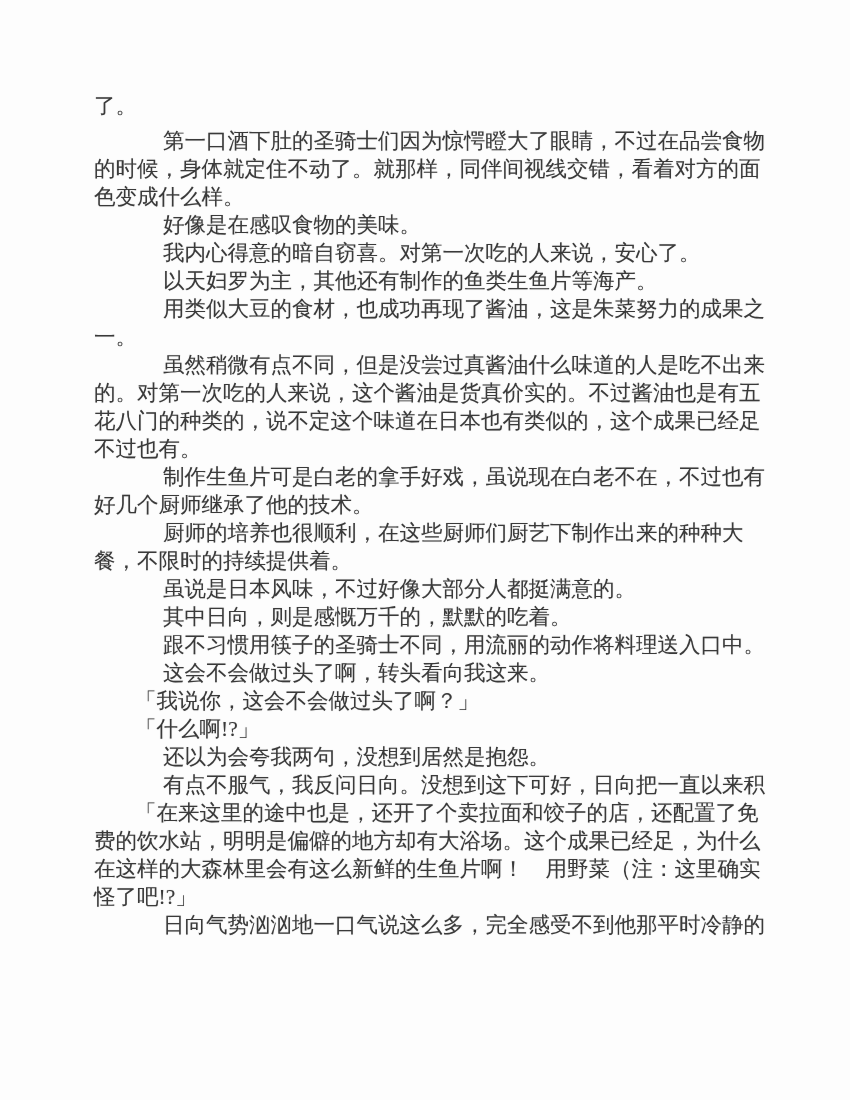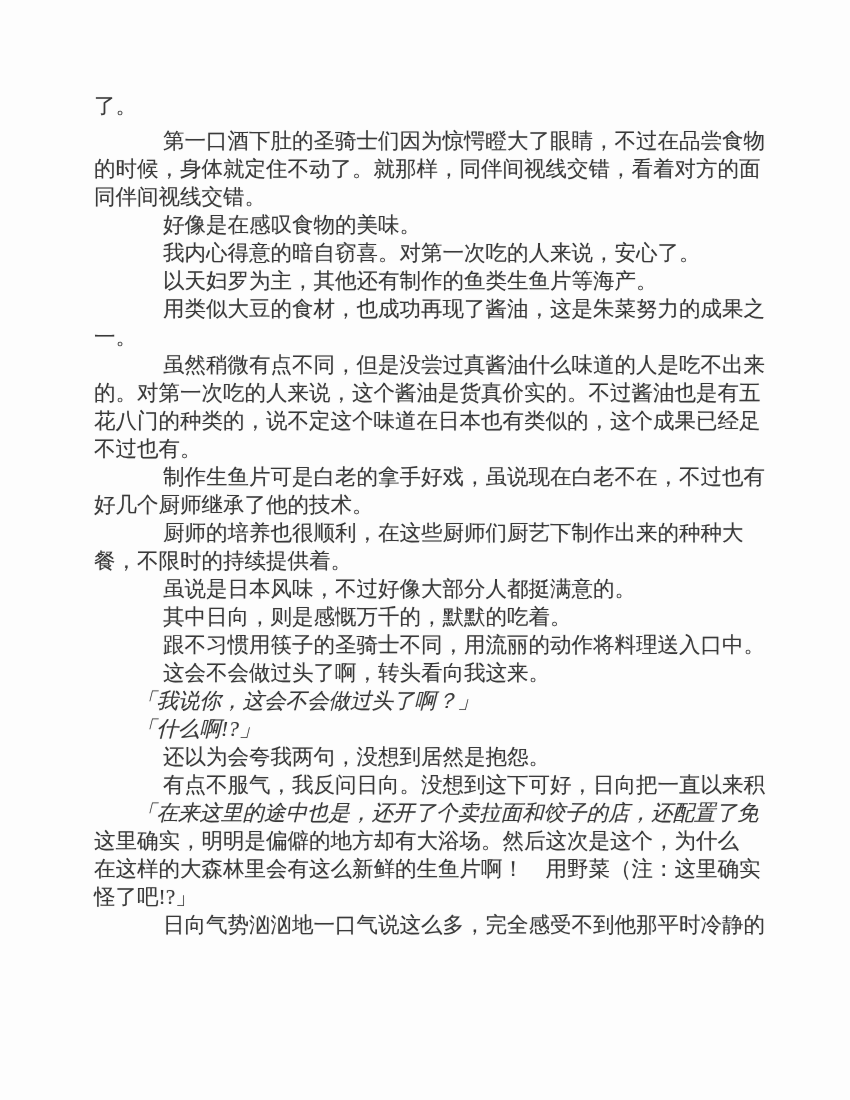--- a/index.html
+++ b/index.html
@@ -25,33 +25,33 @@
     font-size: 21.5px;
     line-height: 28px;
     color: #3a3a3a;
     text-shadow: 0 0 1px rgba(80, 80, 80, 0.35);
   }
   .line {
     white-space: pre;   
     height: 28px;
   }
   .line.para  { padding-left: 69px; }  
-  .line.quote { padding-left: 41px; font-style: italic; }  
+  .line.quote { padding-left: 41px; }  
   .line.none  { padding-left: 0; }
   .line.gap   { margin-bottom: 7px; }  
 </style>
 </head>
 <body>
 
 <div class="page">
   <div id="text-block" class="text-block">
       <div class="line none gap">了。</div>
       <div class="line para">第一口酒下肚的圣骑士们因为惊愕瞪大了眼睛，不过在品尝食物</div>
       <div class="line none">的时候，身体就定住不动了。就那样，同伴间视线交错，看着对方的面</div>
-      <div class="line none">同伴间视线交错。</div>
+      <div class="line none">色变成什么样。</div>
       <div class="line para">好像是在感叹食物的美味。</div>
       <div class="line para">我内心得意的暗自窃喜。对第一次吃的人来说，安心了。</div>
       <div class="line para">以天妇罗为主，其他还有制作的鱼类生鱼片等海产。</div>
       <div class="line para">用类似大豆的食材，也成功再现了酱油，这是朱菜努力的成果之</div>
       <div class="line none">一。</div>
       <div class="line para">虽然稍微有点不同，但是没尝过真酱油什么味道的人是吃不出来</div>
       <div class="line none">的。对第一次吃的人来说，这个酱油是货真价实的。不过酱油也是有五</div>
       <div class="line none">花八门的种类的，说不定这个味道在日本也有类似的，这个成果已经足</div>
       <div class="line none">不过也有。</div>
       <div class="line para">制作生鱼片可是白老的拿手好戏，虽说现在白老不在，不过也有</div>
@@ -60,18 +60,18 @@
       <div class="line none">餐，不限时的持续提供着。</div>
       <div class="line para">虽说是日本风味，不过好像大部分人都挺满意的。</div>
       <div class="line para">其中日向，则是感慨万千的，默默的吃着。</div>
       <div class="line para">跟不习惯用筷子的圣骑士不同，用流丽的动作将料理送入口中。</div>
       <div class="line para">这会不会做过头了啊，转头看向我这来。</div>
       <div class="line quote">「我说你，这会不会做过头了啊？」</div>
       <div class="line quote">「什么啊!?」</div>
       <div class="line para">还以为会夸我两句，没想到居然是抱怨。</div>
       <div class="line para">有点不服气，我反问日向。没想到这下可好，日向把一直以来积</div>
       <div class="line quote">「在来这里的途中也是，还开了个卖拉面和饺子的店，还配置了免</div>
-      <div class="line none">这里确实，明明是偏僻的地方却有大浴场。然后这次是这个，为什么</div>
+      <div class="line none">费的饮水站，明明是偏僻的地方却有大浴场。这个成果已经足，为什么</div>
       <div class="line none">在这样的大森林里会有这么新鲜的生鱼片啊！　用野菜（注：这里确实</div>
       <div class="line none">怪了吧!?」</div>
       <div class="line para">日向气势汹汹地一口气说这么多，完全感受不到他那平时冷静的</div>
     </div>
 </div>
 
 </body></html>

